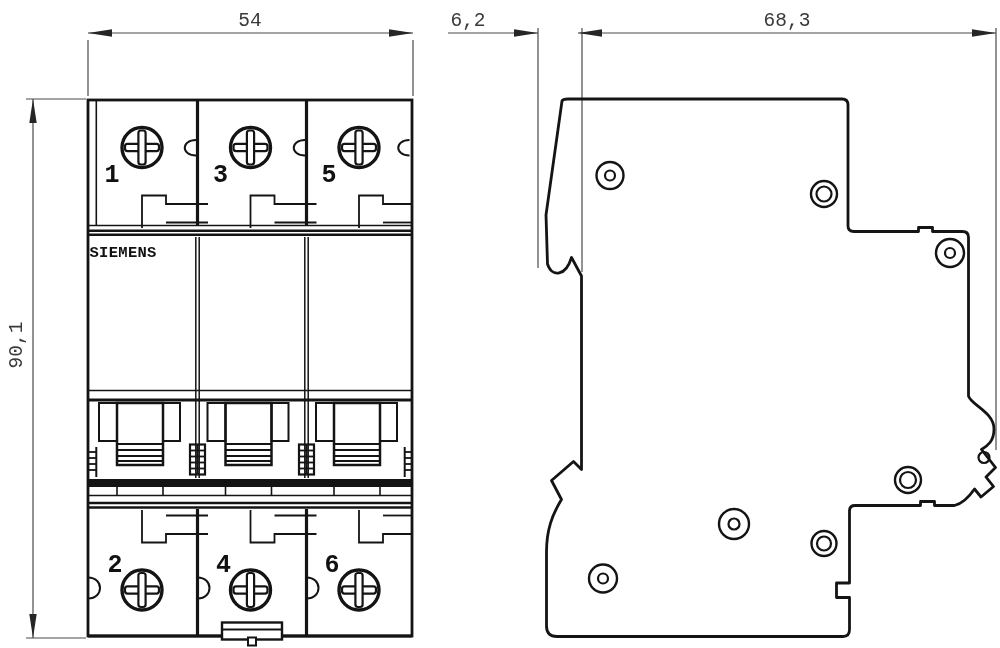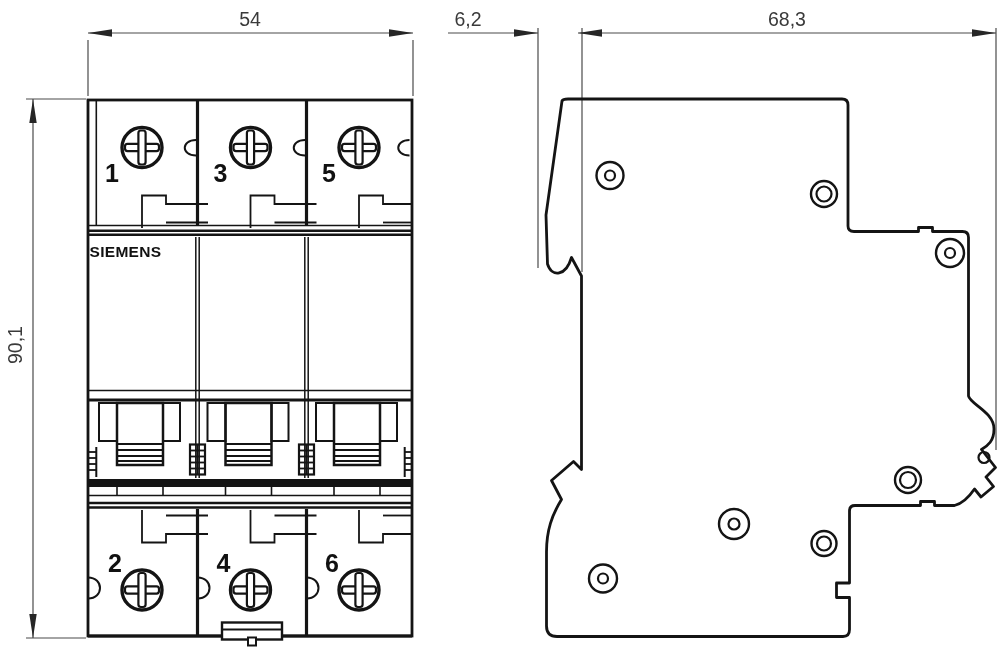--- a/index.html
+++ b/index.html
@@ -1,18 +1,18 @@
 <!DOCTYPE html>
 <html><head>
 <meta charset="utf-8">
 <style>
   html,body{margin:0;padding:0;background:#ffffff;}
   .canvas{
     width:1000px;height:648px;position:relative;background:#ffffff;
-    font-family:Liberation Sans, sans-serif;
+    font-family:Liberation Mono, monospace;
   }
   svg{display:block}
   .outline{stroke:#141414;stroke-width:2.8;fill:none;stroke-linejoin:round;stroke-linecap:round;}
   .thick{stroke:#141414;fill:none;stroke-linejoin:miter;}
   .dimline{stroke:#4a4a4a;stroke-width:1.2;fill:none;}
   .arrow{fill:#262626;stroke:none;}
   text.dim{font-size:19.5px;fill:#3a3a3a;}
   text.polenum{font-size:25px;font-weight:bold;fill:#111;}
   text.brand{font-size:15.5px;font-weight:bold;fill:#111;letter-spacing:0.3px;}
 </style>

